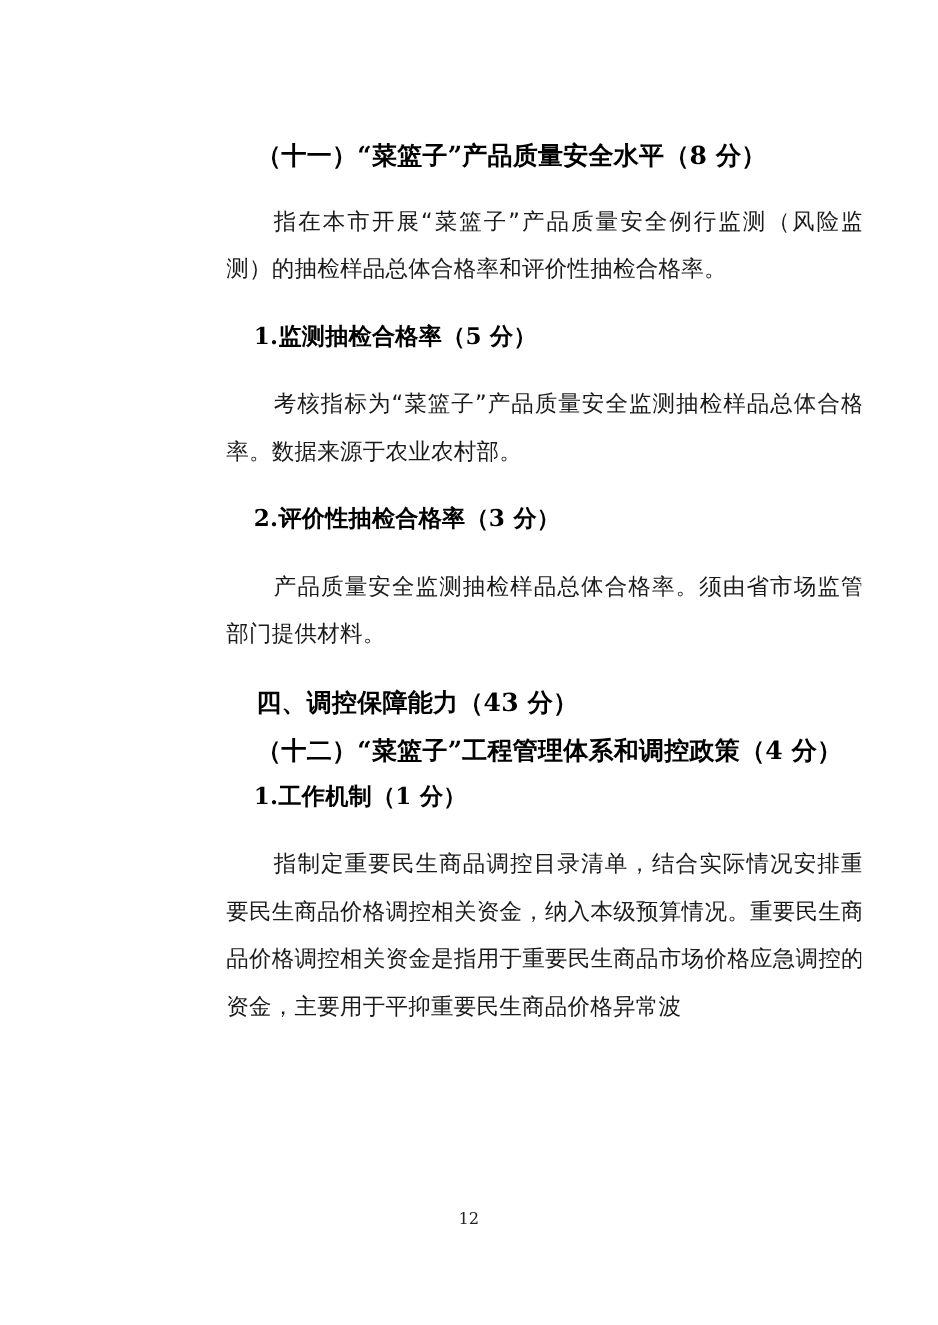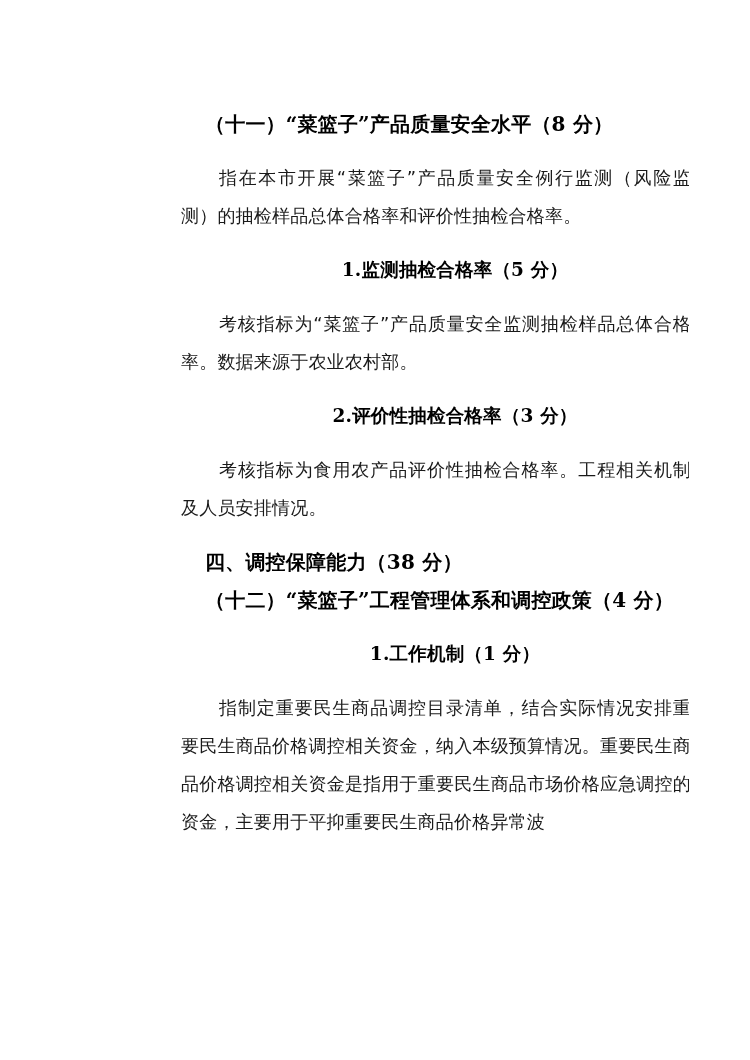--- a/index.html
+++ b/index.html
@@ -32,23 +32,22 @@
     margin: 0;
     letter-spacing: 0.2px;
   }
   .subheading {
     font-family: "DejaVu Serif", "Liberation Serif", serif;
     font-weight: bold;
     font-size: 18.5px;
     line-height: 38px;
     color: #000000;
     text-indent: 38px;
-    margin: 16px;
+    margin: 0;
     letter-spacing: 0.2px;
-    text-align: center;
   }
   .para {
     font-family: "DejaVu Sans", "Liberation Sans", sans-serif;
     font-size: 18px;
     line-height: 38px;
     color: #1a1a1a;
     text-indent: 38px;
     margin: 16px;
     text-align: justify;
     text-justify: inter-ideograph;
@@ -68,19 +67,20 @@
 </head>
 <body>
 
 <div class="page">
   <div class="content">
     <p class="heading">（十一）“菜篮子”产品质量安全水平（8 分）</p>
     <p class="para">指在本市开展“菜篮子”产品质量安全例行监测（风险监测）的抽检样品总体合格率和评价性抽检合格率。</p>
     <p class="subheading">1.监测抽检合格率（5 分）</p>
     <p class="para">考核指标为“菜篮子”产品质量安全监测抽检样品总体合格率。数据来源于农业农村部。</p>
     <p class="subheading">2.评价性抽检合格率（3 分）</p>
-    <p class="para">考核指标为食用农产品评价性抽检合格率。工程相关机制及人员安排情况。</p>
-    <p class="heading">四、调控保障能力（38 分）</p>
+    <p class="para">产品质量安全监测抽检样品总体合格率。须由省市场监管部门提供材料。</p>
+    <p class="heading">四、调控保障能力（43 分）</p>
     <p class="heading">（十二）“菜篮子”工程管理体系和调控政策（4 分）</p>
     <p class="subheading">1.工作机制（1 分）</p>
     <p class="para">指制定重要民生商品调控目录清单，结合实际情况安排重要民生商品价格调控相关资金，纳入本级预算情况。重要民生商品价格调控相关资金是指用于重要民生商品市场价格应急调控的资金，主要用于平抑重要民生商品价格异常波</p>
   </div>
+  <div class="pagenum">12</div>
 </div>
 
 </body></html>

